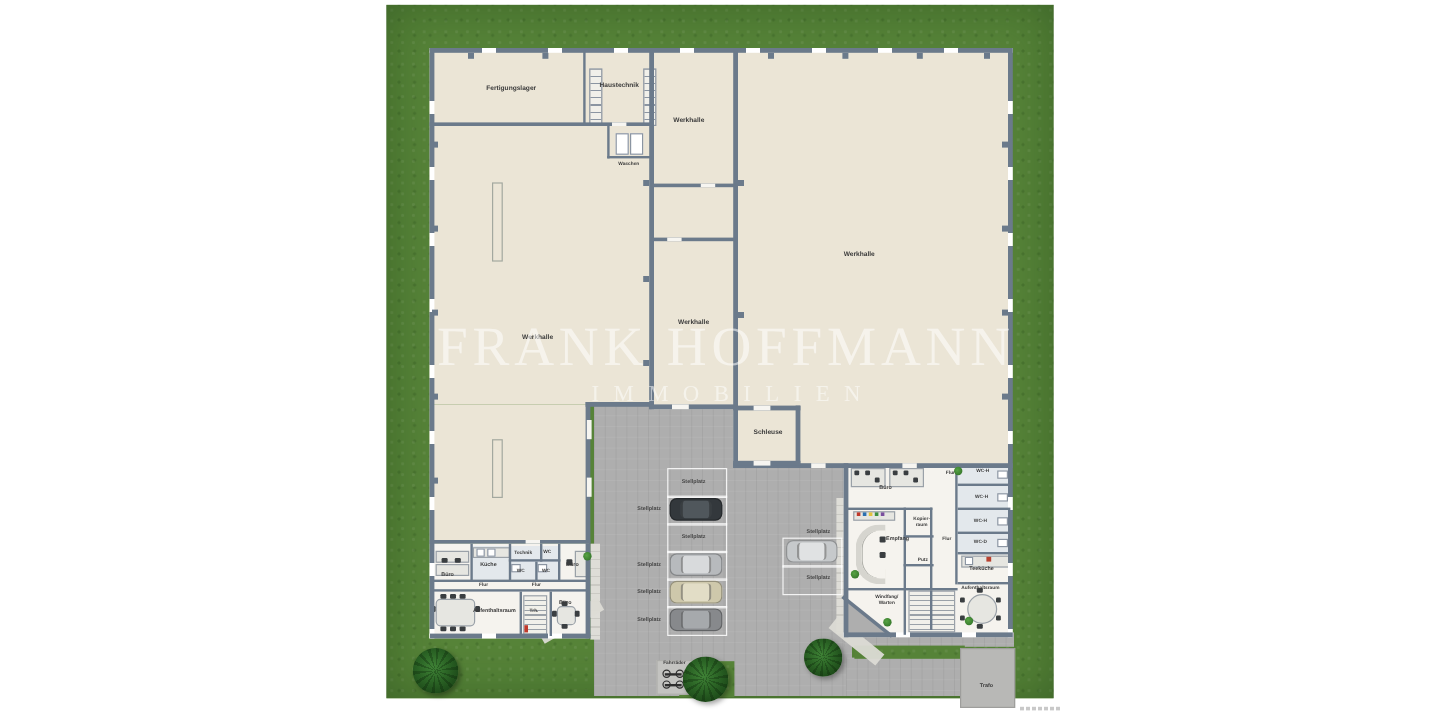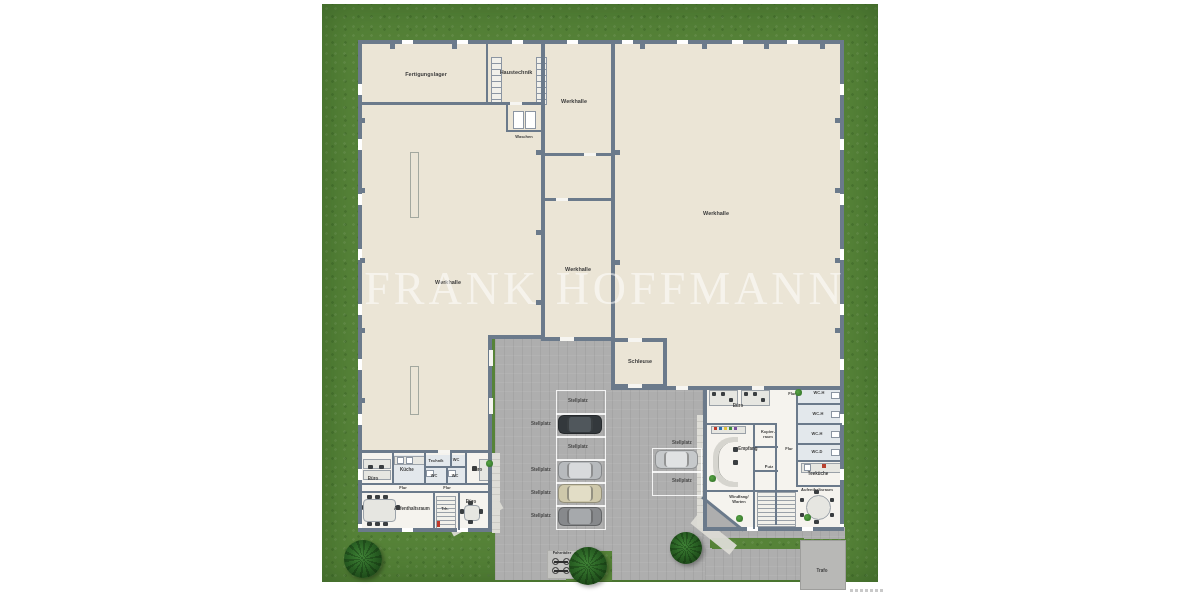--- a/index.html
+++ b/index.html
@@ -347,15 +347,16 @@
       <span class="plan-label spot-l" style="left: 578px; top: 447px;">Stellplatz</span>
       <span class="plan-label spot-l" style="left: 541px; top: 470px;">Stellplatz</span>
       <span class="plan-label spot-l" style="left: 541px; top: 493px;">Stellplatz</span>
       <span class="plan-label spot-l" style="left: 541px; top: 516px;">Stellplatz</span>
       <span class="plan-label spot-l" style="left: 682px; top: 443px;">Stellplatz</span>
       <span class="plan-label spot-l" style="left: 682px; top: 481px;">Stellplatz</span>
     </div>
 
   <div class="watermark">
     <span class="wm1">FRANK HOFFMANN</span>
+    <span class="wm2">IMMOBILIEN</span>
   </div>
   <div class="fineprint"></div>
 </div>
 
 </body></html>

